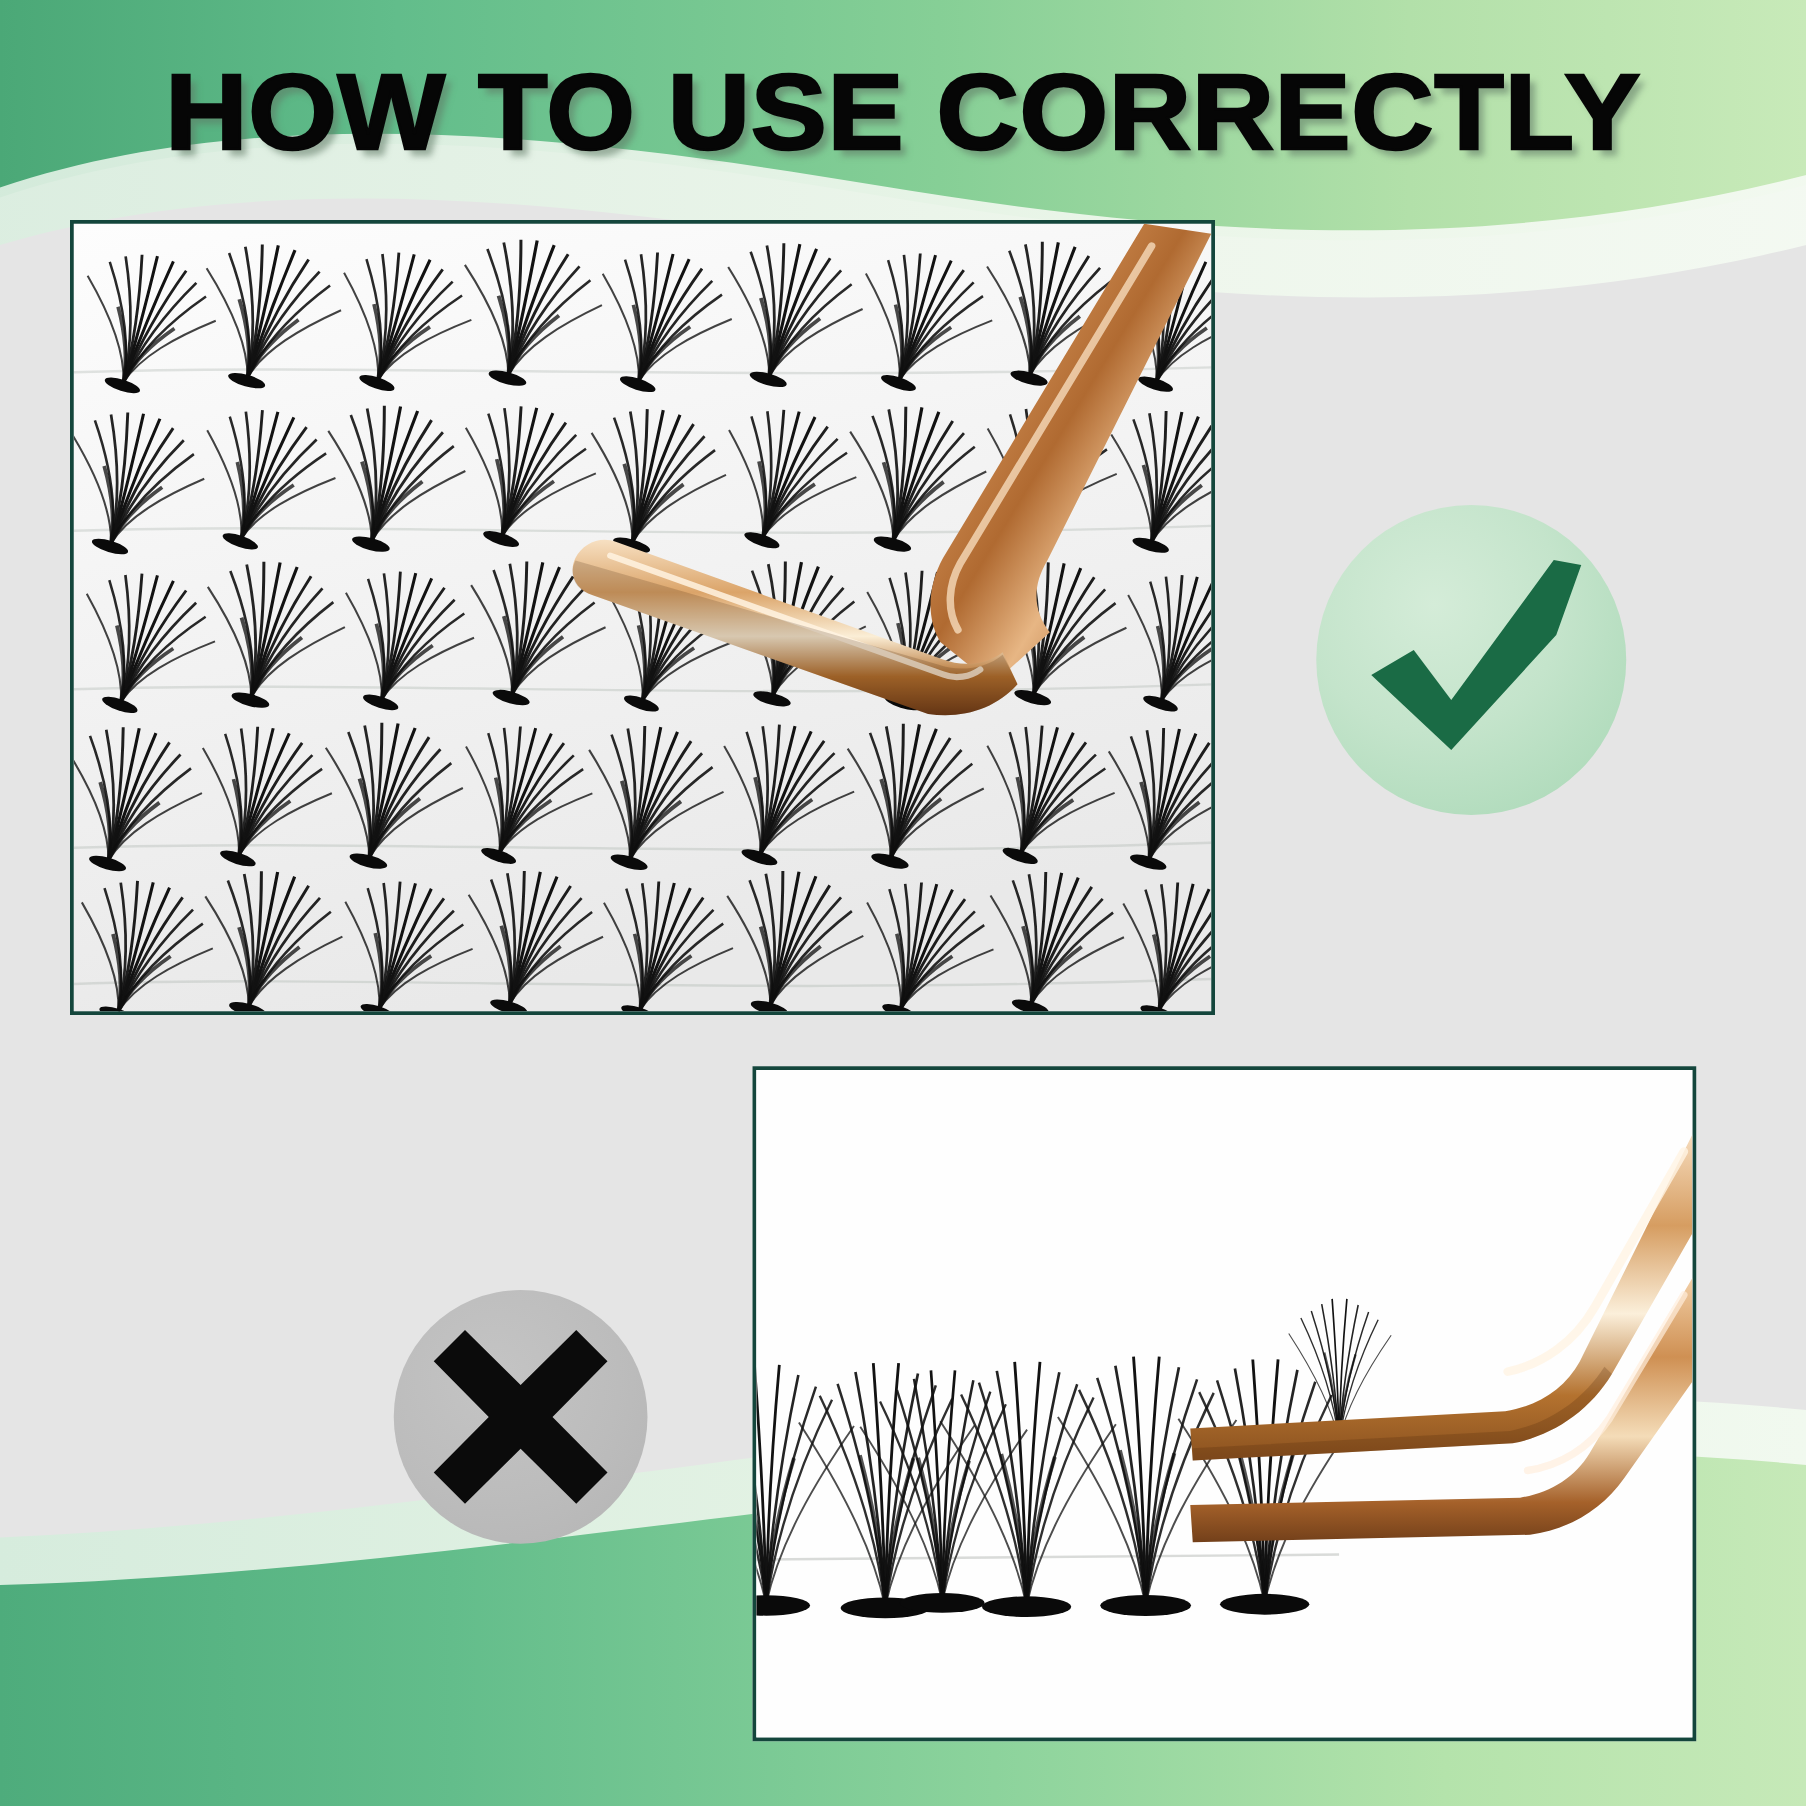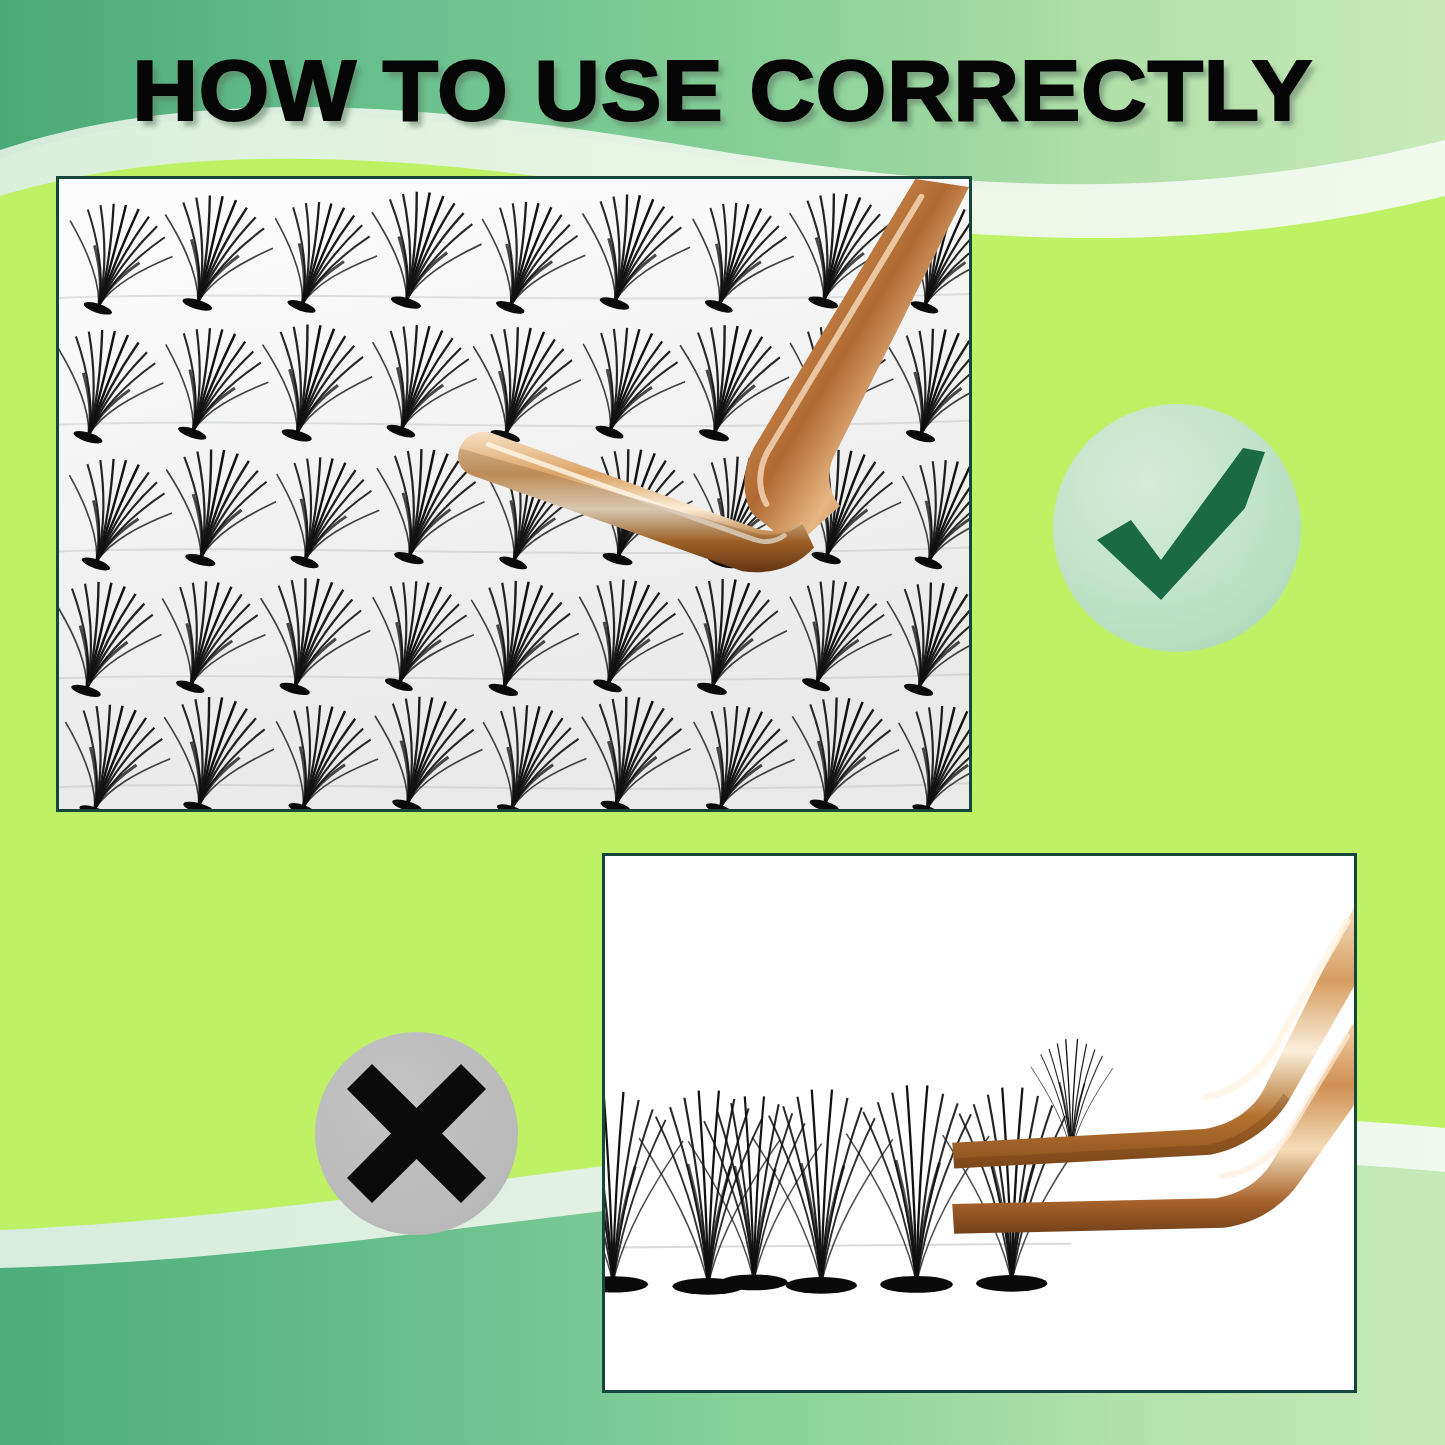--- a/index.html
+++ b/index.html
@@ -5,21 +5,21 @@
   html, body {
     margin: 0;
     padding: 0;
     background: #ffffff;
   }
   #poster {
     position: relative;
     width: 1445px;
     height: 1445px;
     overflow: hidden;
-    background: #bef264;
+    background: #e5e5e5;
     font-family: "Liberation Sans", sans-serif;
   }
 
   
   .bg-layer {
     position: absolute;
     inset: 0;
     width: 100%;
     height: 100%;
   }

